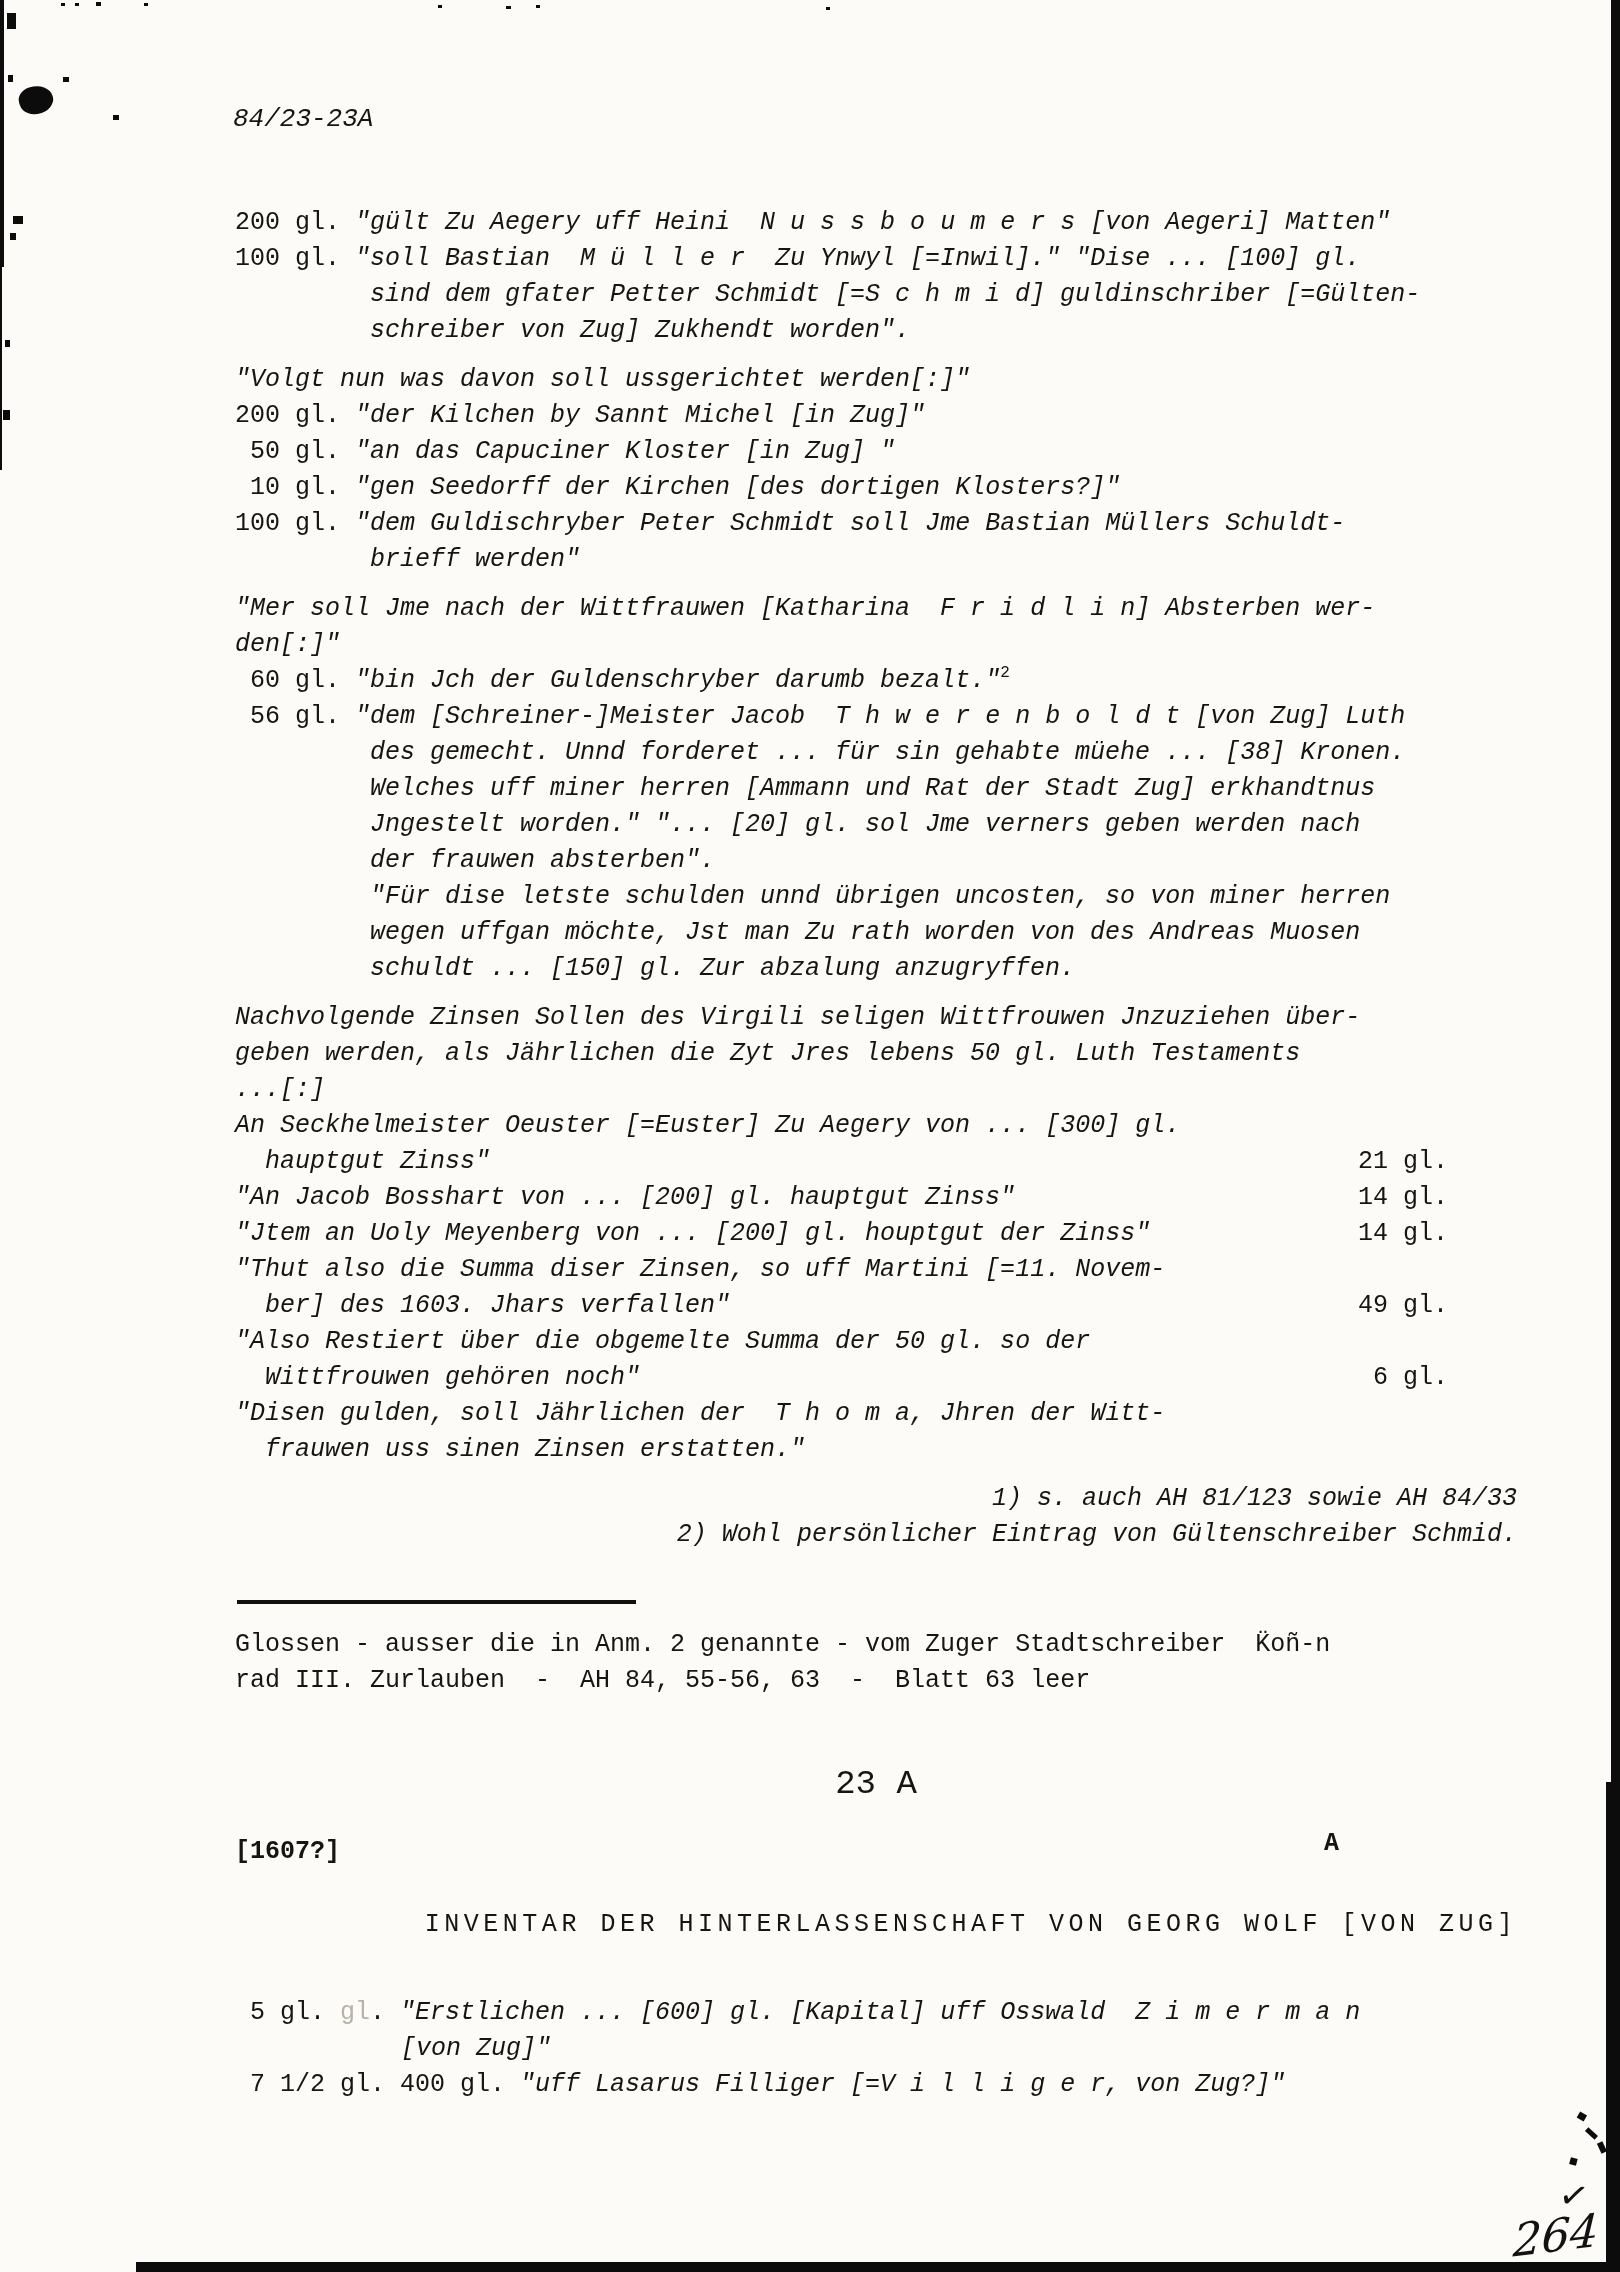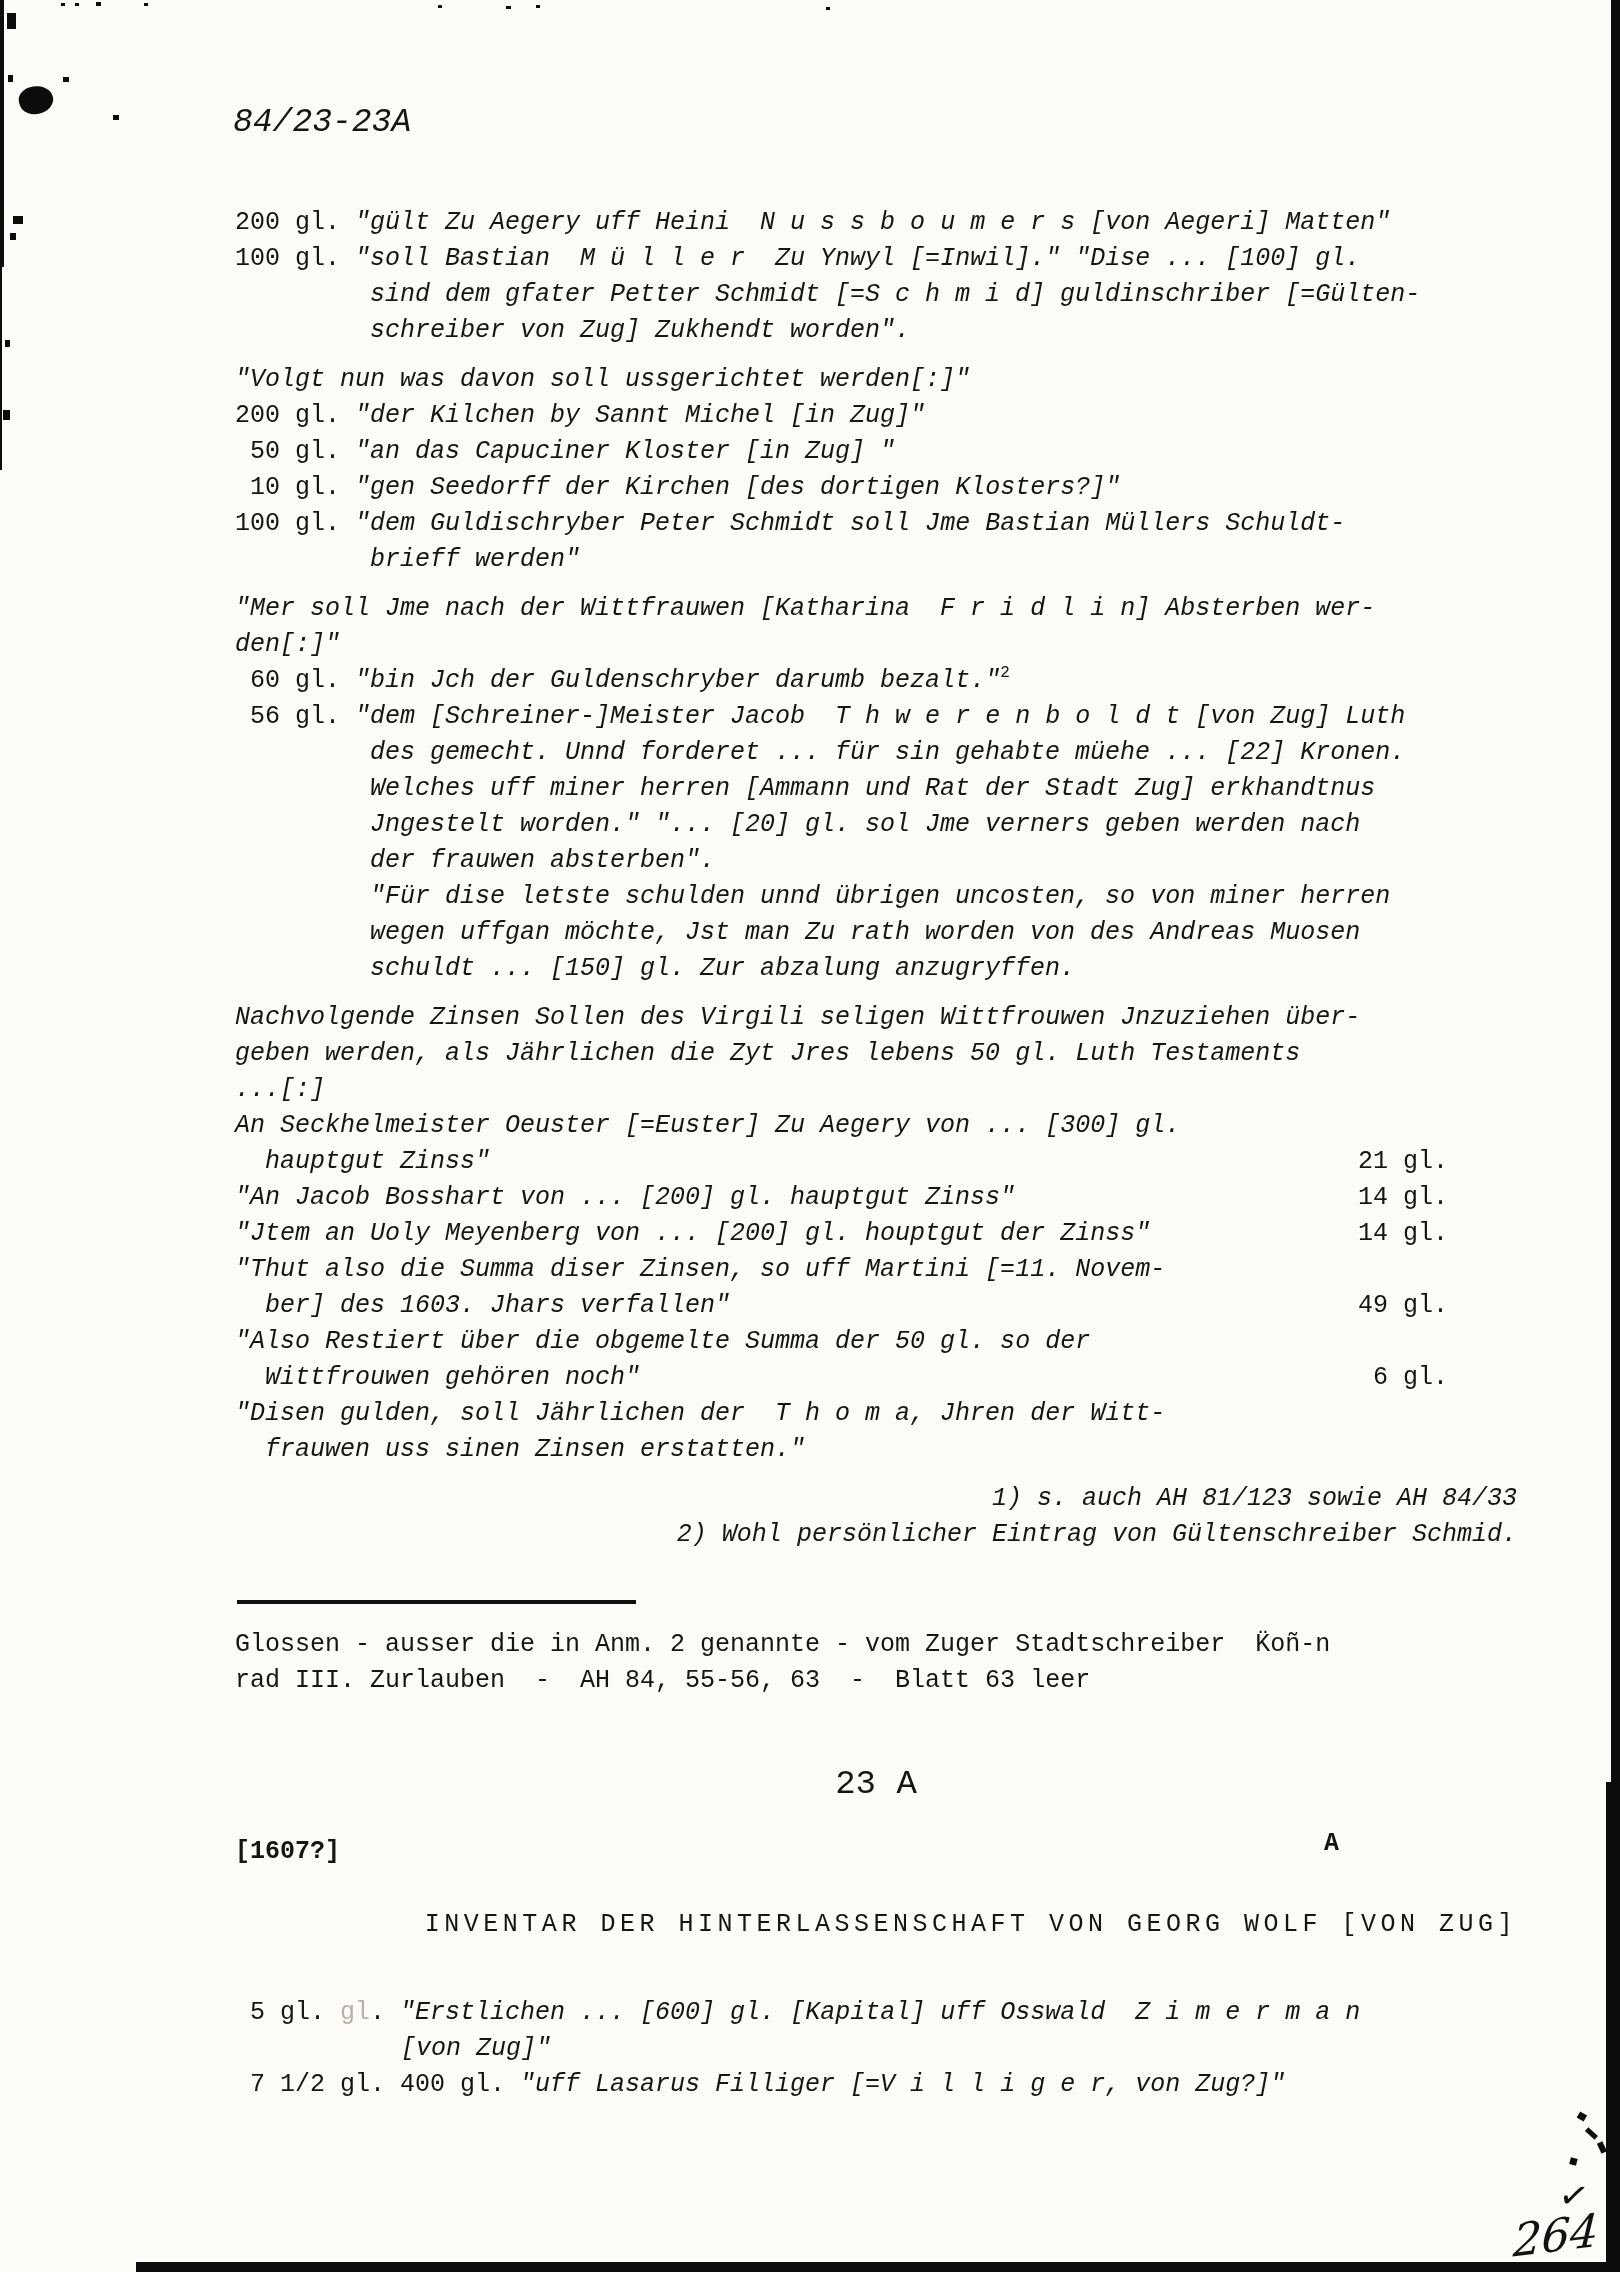--- a/index.html
+++ b/index.html
@@ -1,19 +1,19 @@
 <!DOCTYPE html>
 <html style="font-size:13px"><head>
 <meta charset="utf-8">
 <style>
   html,body{margin:0;padding:0;background:#777;}
   .page{position:relative;width:1620px;height:2273px;background:#fcfbf8;overflow:hidden;
         font-family:"Liberation Mono",monospace;color:#171513;}
   .it{font-style:italic;}
-  .hdr{position:absolute;left:233px;top:104px;font-size:33px;}
+  .hdr{position:absolute;left:233px;top:104px;font-size:26px;}
   .content{position:absolute;left:235px;top:205px;width:1282px;font-size:25px;line-height:36px;}
   .block{margin:0 0 13px 0;}
   .line{position:relative;white-space:pre;height:36px;}
   .pre{font-style:normal;white-space:pre;}
   .txt{font-style:italic;}
   .up-block .txt{font-style:normal;}
   .ind1{padding-left:135px;}
   .ind2{padding-left:30px;}
   .ind3{padding-left:166px;}
   .right{position:absolute;right:69px;top:0;font-style:normal;}
@@ -52,21 +52,21 @@
         <div class="line"><span class="pre"> 50 gl. </span><span class="txt">"an das Capuciner Kloster [in Zug] "</span></div>
         <div class="line"><span class="pre"> 10 gl. </span><span class="txt">"gen Seedorff der Kirchen [des dortigen Klosters?]"</span></div>
         <div class="line"><span class="pre">100 gl. </span><span class="txt">"dem Guldischryber Peter Schmidt soll Jme Bastian Müllers Schuldt-</span></div>
         <div class="line ind1"><span class="txt">brieff werden"</span></div>
       </div>
     <div class="block">
         <div class="line"><span class="txt">"Mer soll Jme nach der Wittfrauwen [Katharina  F r i d l i n] Absterben wer-</span></div>
         <div class="line"><span class="txt">den[:]"</span></div>
         <div class="line"><span class="pre"> 60 gl. </span><span class="txt">"bin Jch der Guldenschryber darumb bezalt."</span><span class="sup">2</span></div>
         <div class="line"><span class="pre"> 56 gl. </span><span class="txt">"dem [Schreiner-]Meister Jacob  T h w e r e n b o l d t [von Zug] Luth</span></div>
-        <div class="line ind1"><span class="txt">des gemecht. Unnd forderet ... für sin gehabte müehe ... [22] Kronen.</span></div>
+        <div class="line ind1"><span class="txt">des gemecht. Unnd forderet ... für sin gehabte müehe ... [38] Kronen.</span></div>
         <div class="line ind1"><span class="txt">Welches uff miner herren [Ammann und Rat der Stadt Zug] erkhandtnus</span></div>
         <div class="line ind1"><span class="txt">Jngestelt worden." "... [20] gl. sol Jme verners geben werden nach</span></div>
         <div class="line ind1"><span class="txt">der frauwen absterben".</span></div>
         <div class="line ind1"><span class="txt">"Für dise letste schulden unnd übrigen uncosten, so von miner herren</span></div>
         <div class="line ind1"><span class="txt">wegen uffgan möchte, Jst man Zu rath worden von des Andreas Muosen</span></div>
         <div class="line ind1"><span class="txt">schuldt ... [150] gl. Zur abzalung anzugryffen.</span></div>
       </div>
     <div class="block">
         <div class="line"><span class="txt">Nachvolgende Zinsen Sollen des Virgili seligen Wittfrouwen Jnzuziehen über-</span></div>
         <div class="line"><span class="txt">geben werden, als Jährlichen die Zyt Jres lebens 50 gl. Luth Testaments</span></div>

